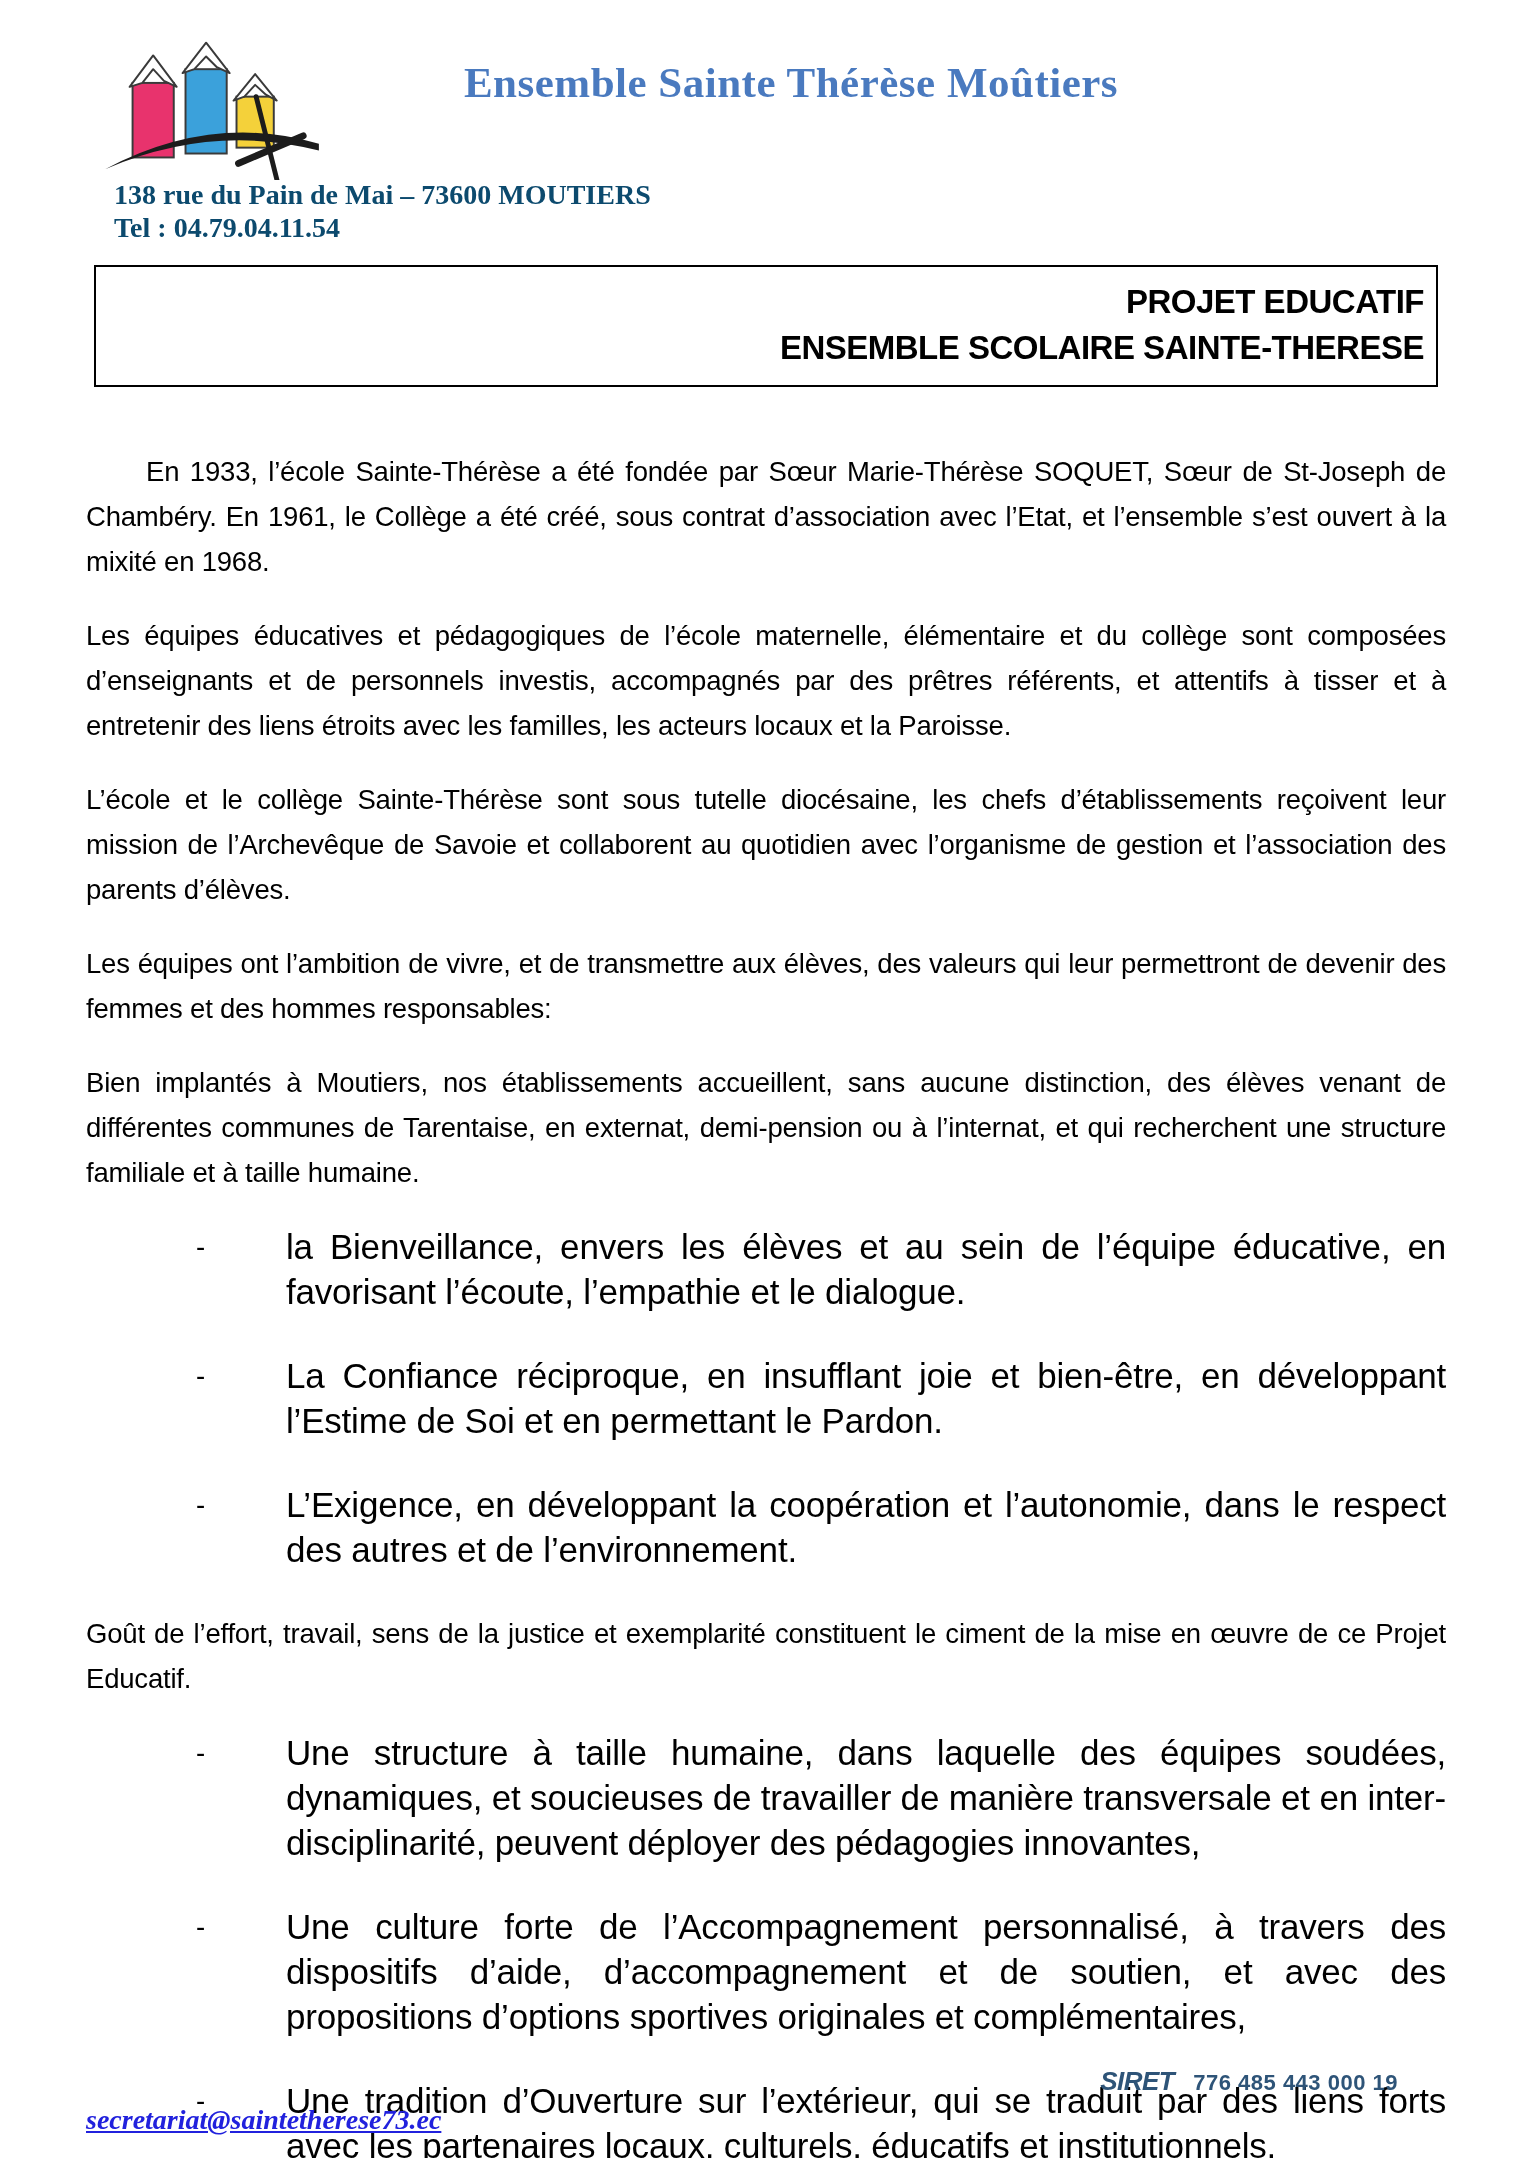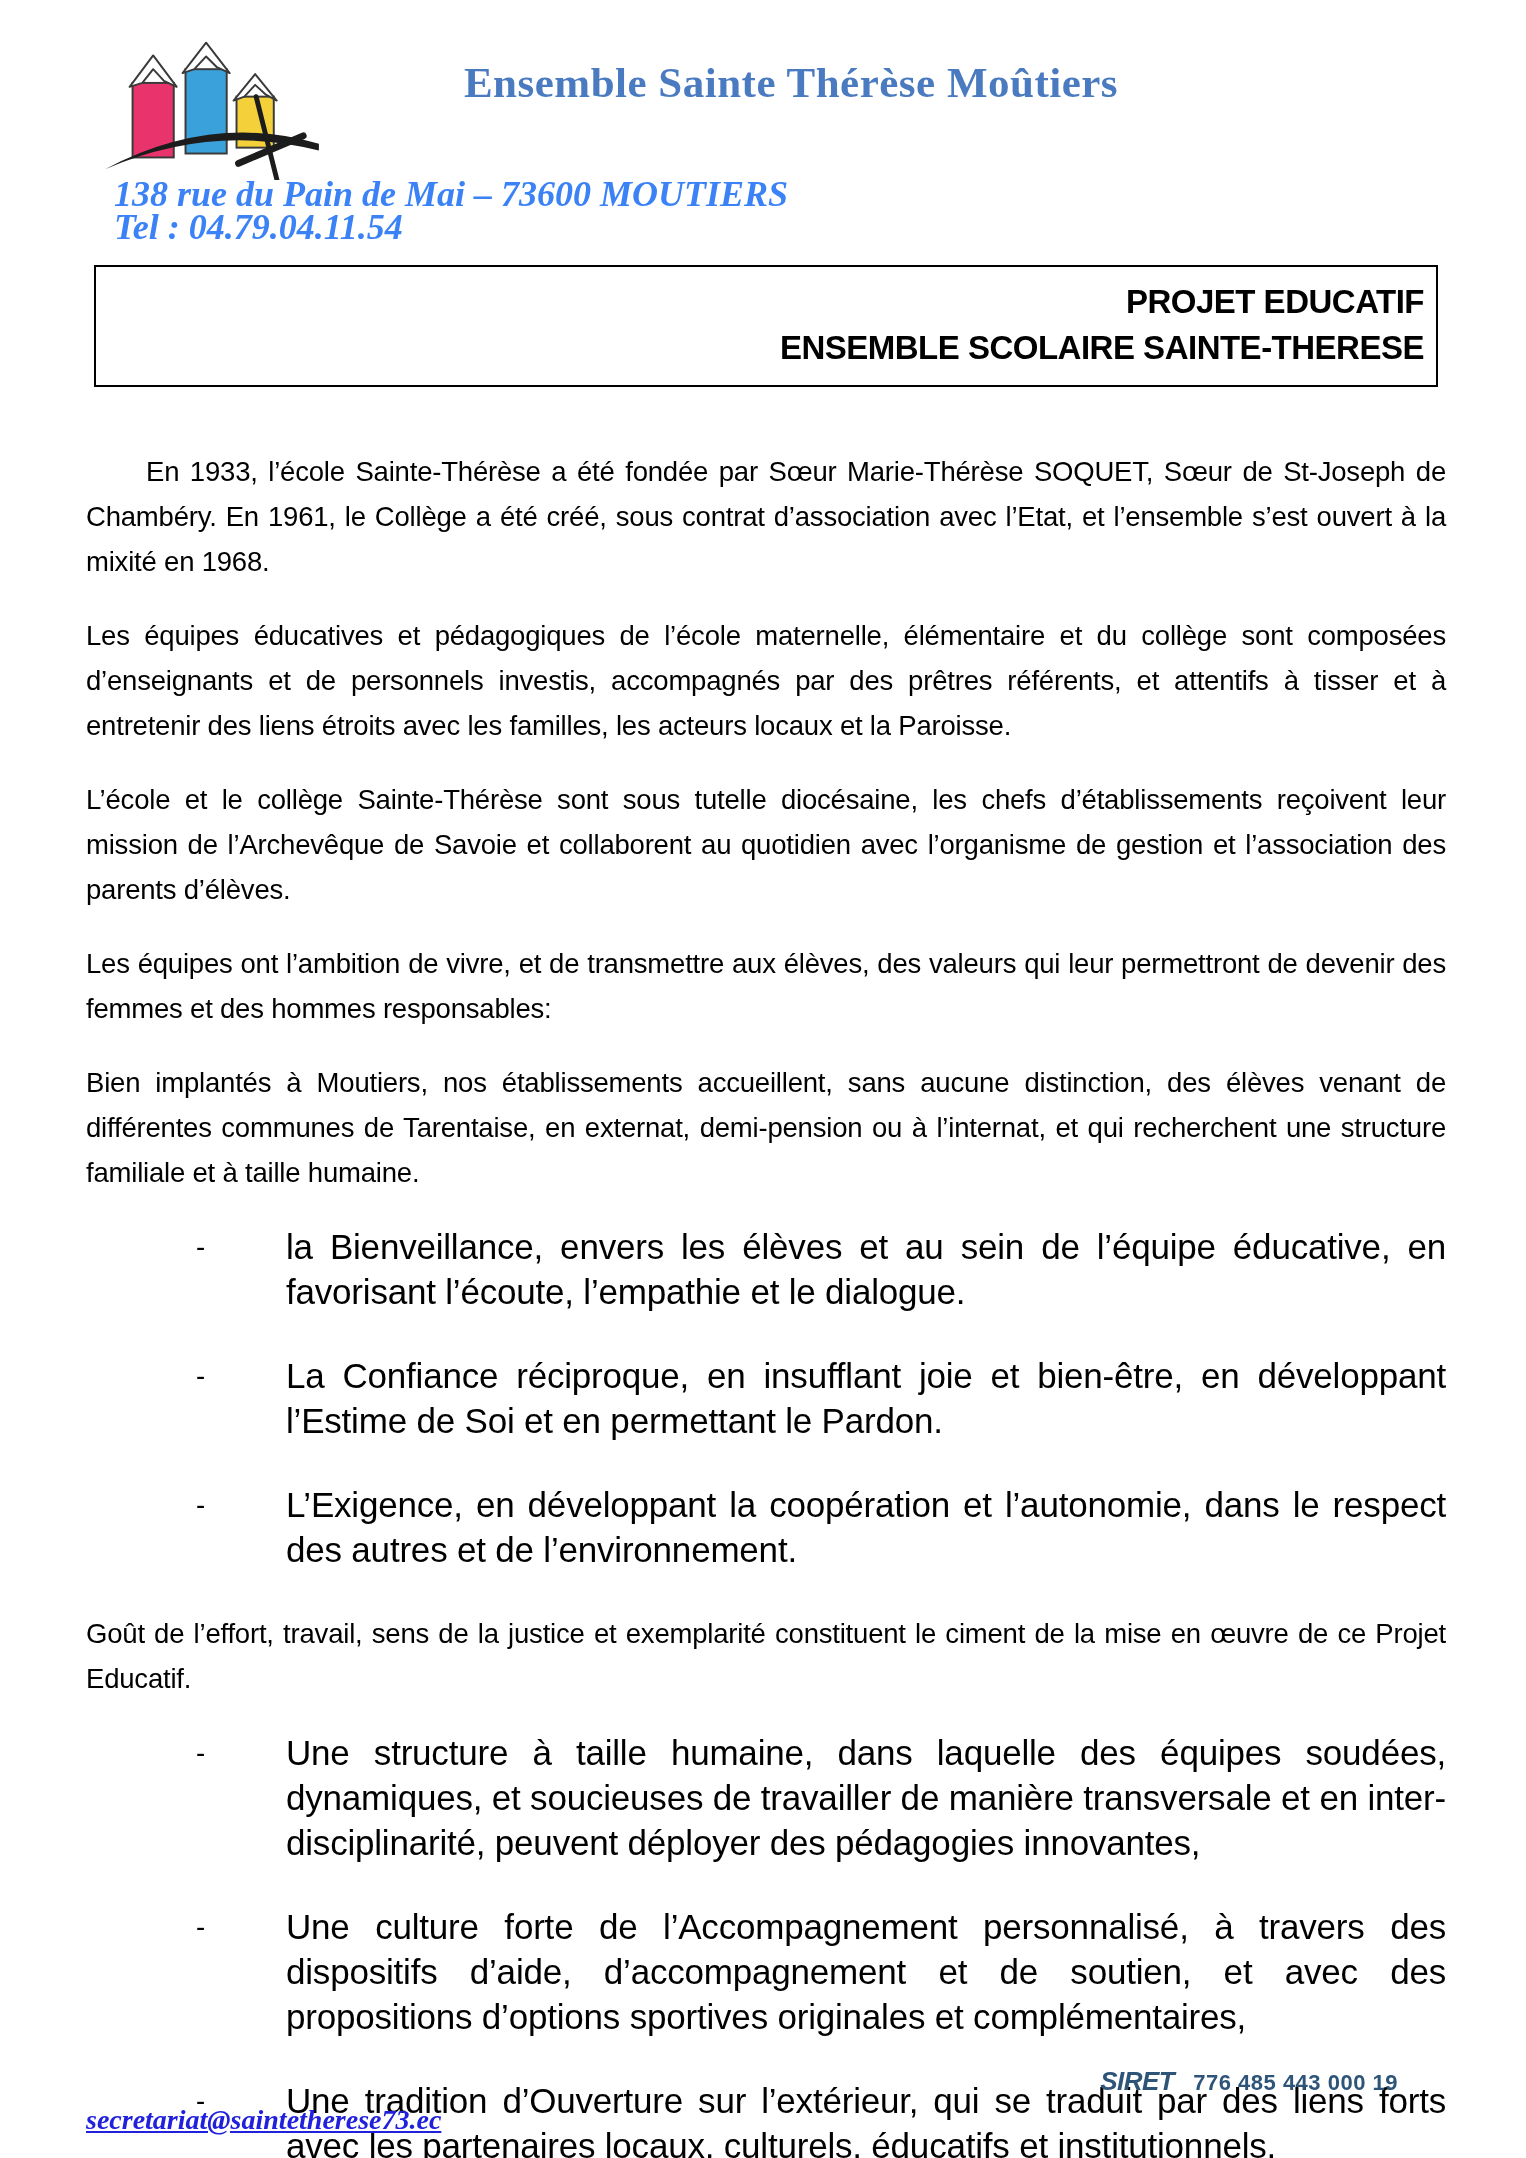--- a/index.html
+++ b/index.html
@@ -19,24 +19,23 @@
     text-align:center;
     font-family:"Liberation Serif",serif;
     font-size:43px;font-weight:600;
     color:#4a7abf;
     letter-spacing:0.5px;
     padding-left:28px;
   }
   .address-block{
     position:absolute;left:114px;top:178px;
     font-family:"Liberation Serif",serif;
-    font-size:36px;line-height:33px;
-    color:#3b82f6;
+    font-size:28px;line-height:33px;
+    color:#0c4a6e;
     font-weight:600;
-    font-style:italic;
   }
   
   .content{position:absolute;left:86px;top:265px;width:1360px;}
   .title-box{
     border:2px solid #000;
     margin:0 8px 62px 8px;
     padding:12px 12px 14px 0;
     text-align:right;
     font-weight:700;
     font-size:33px;line-height:46px;

